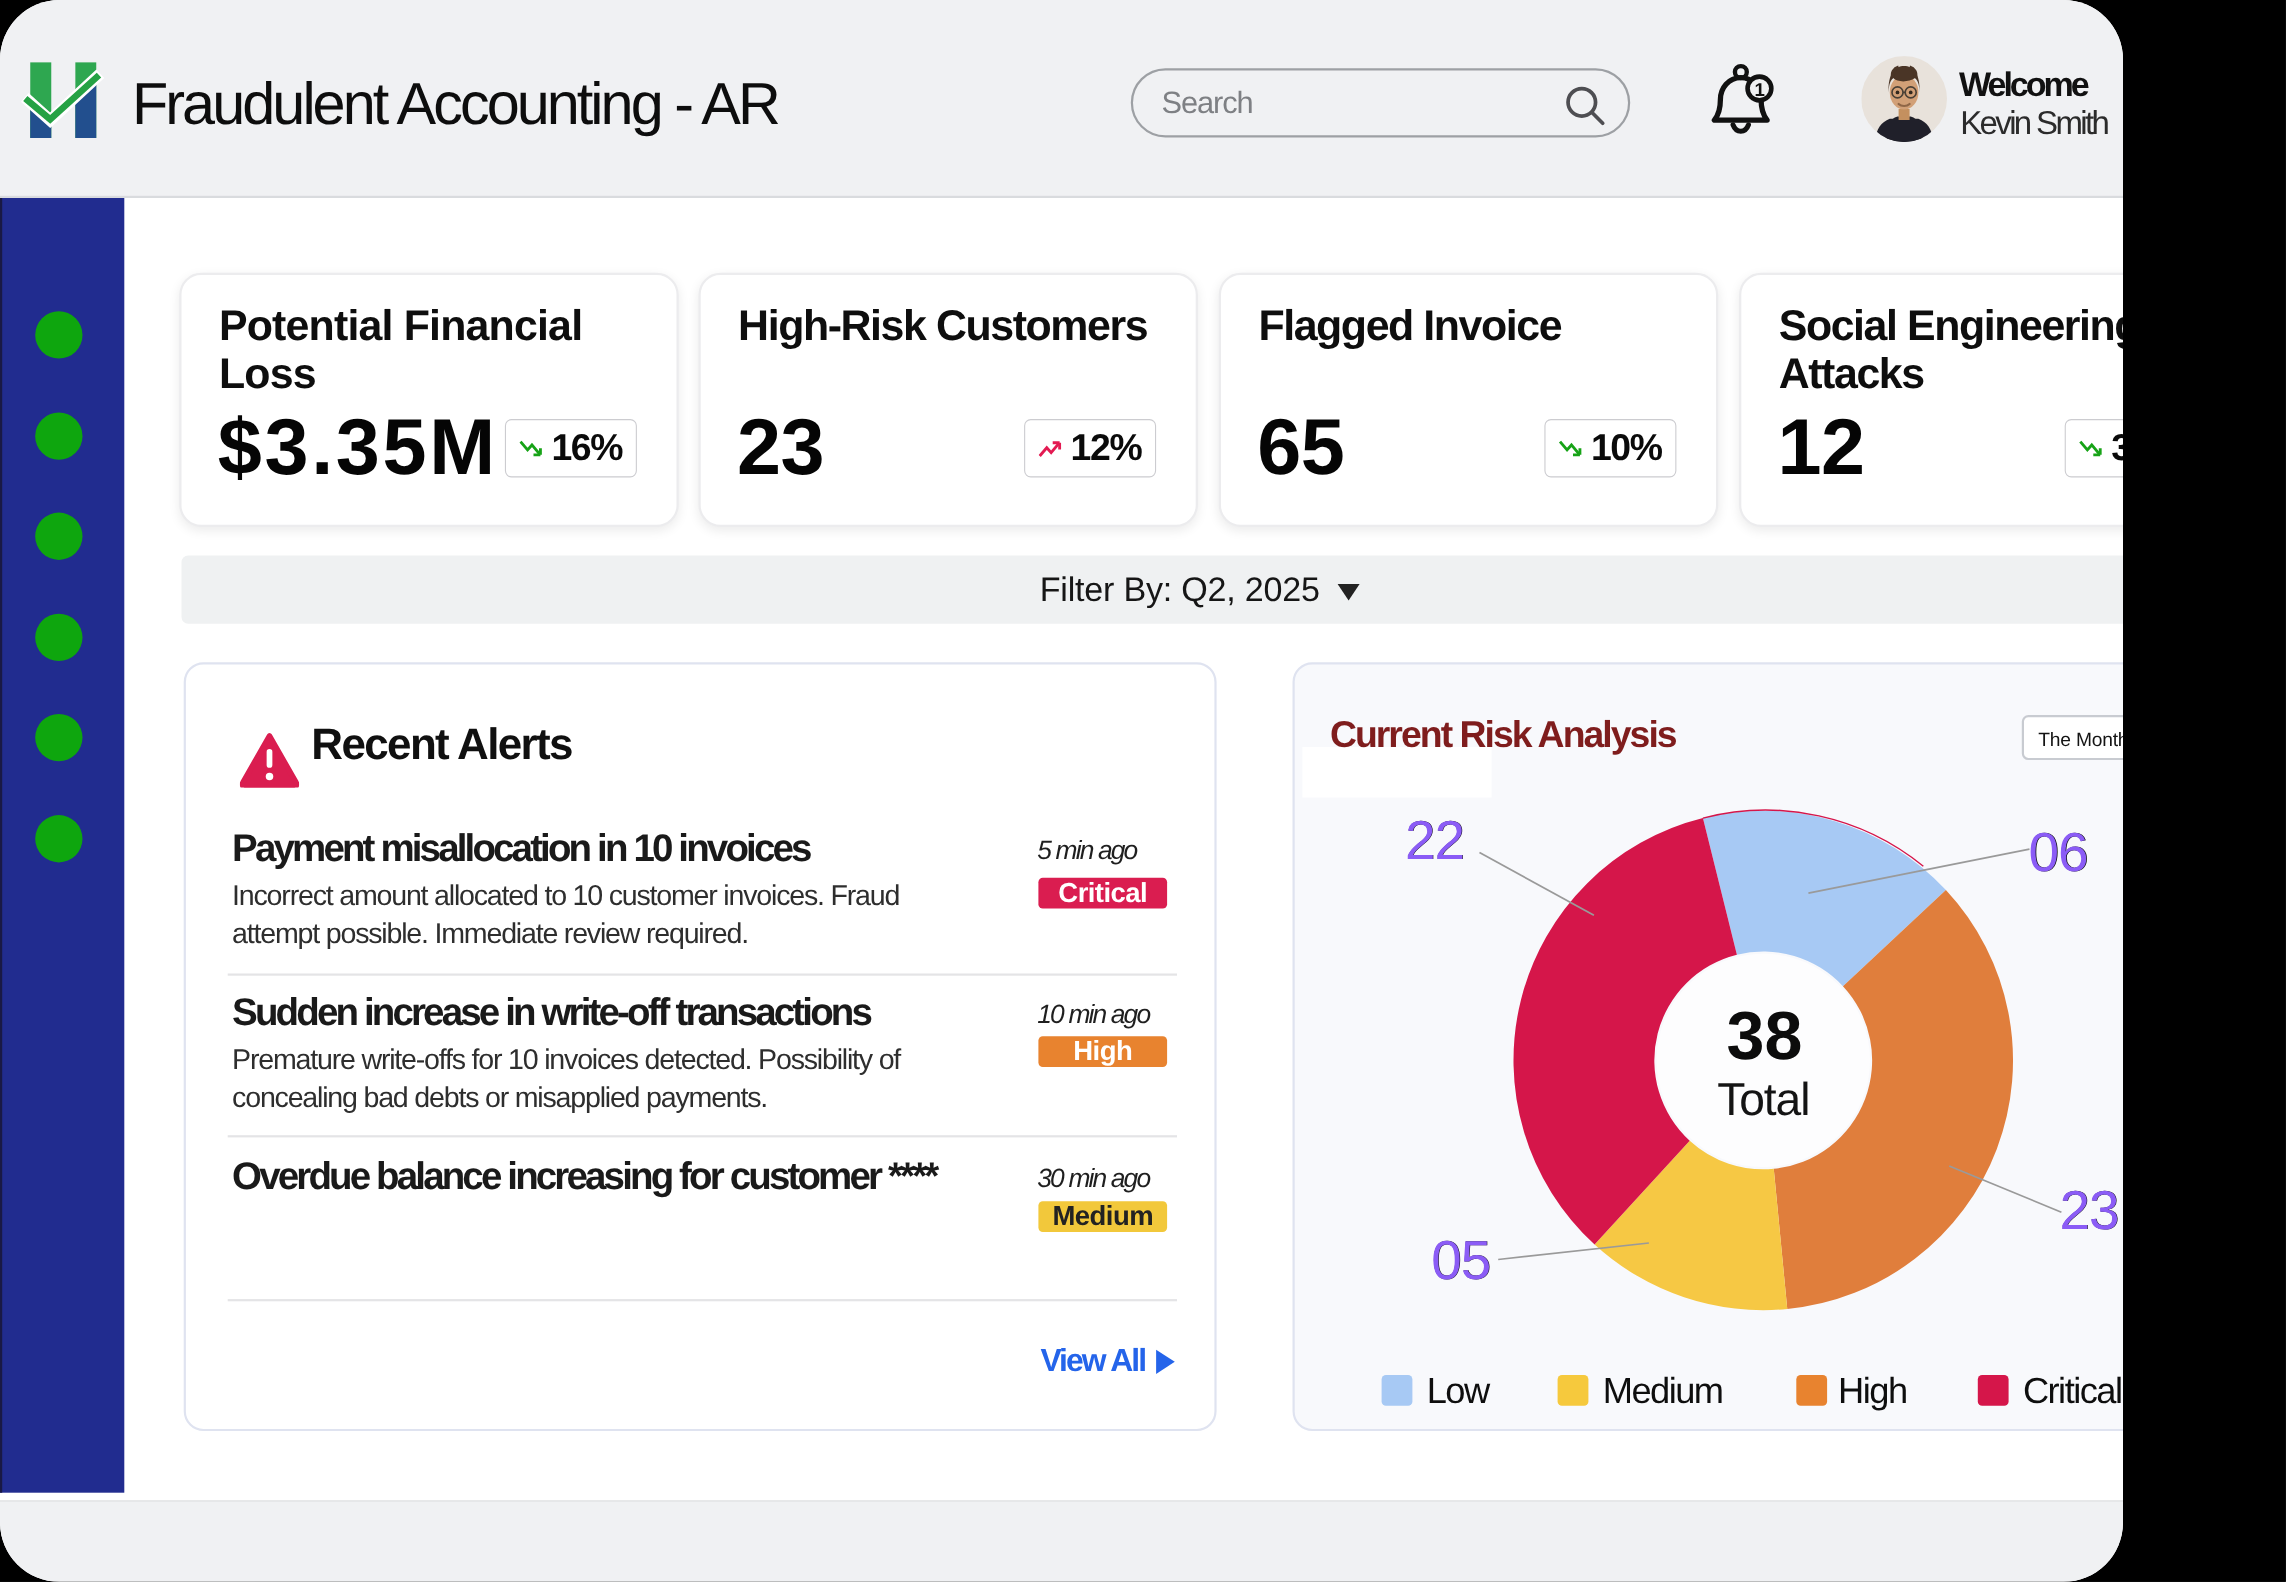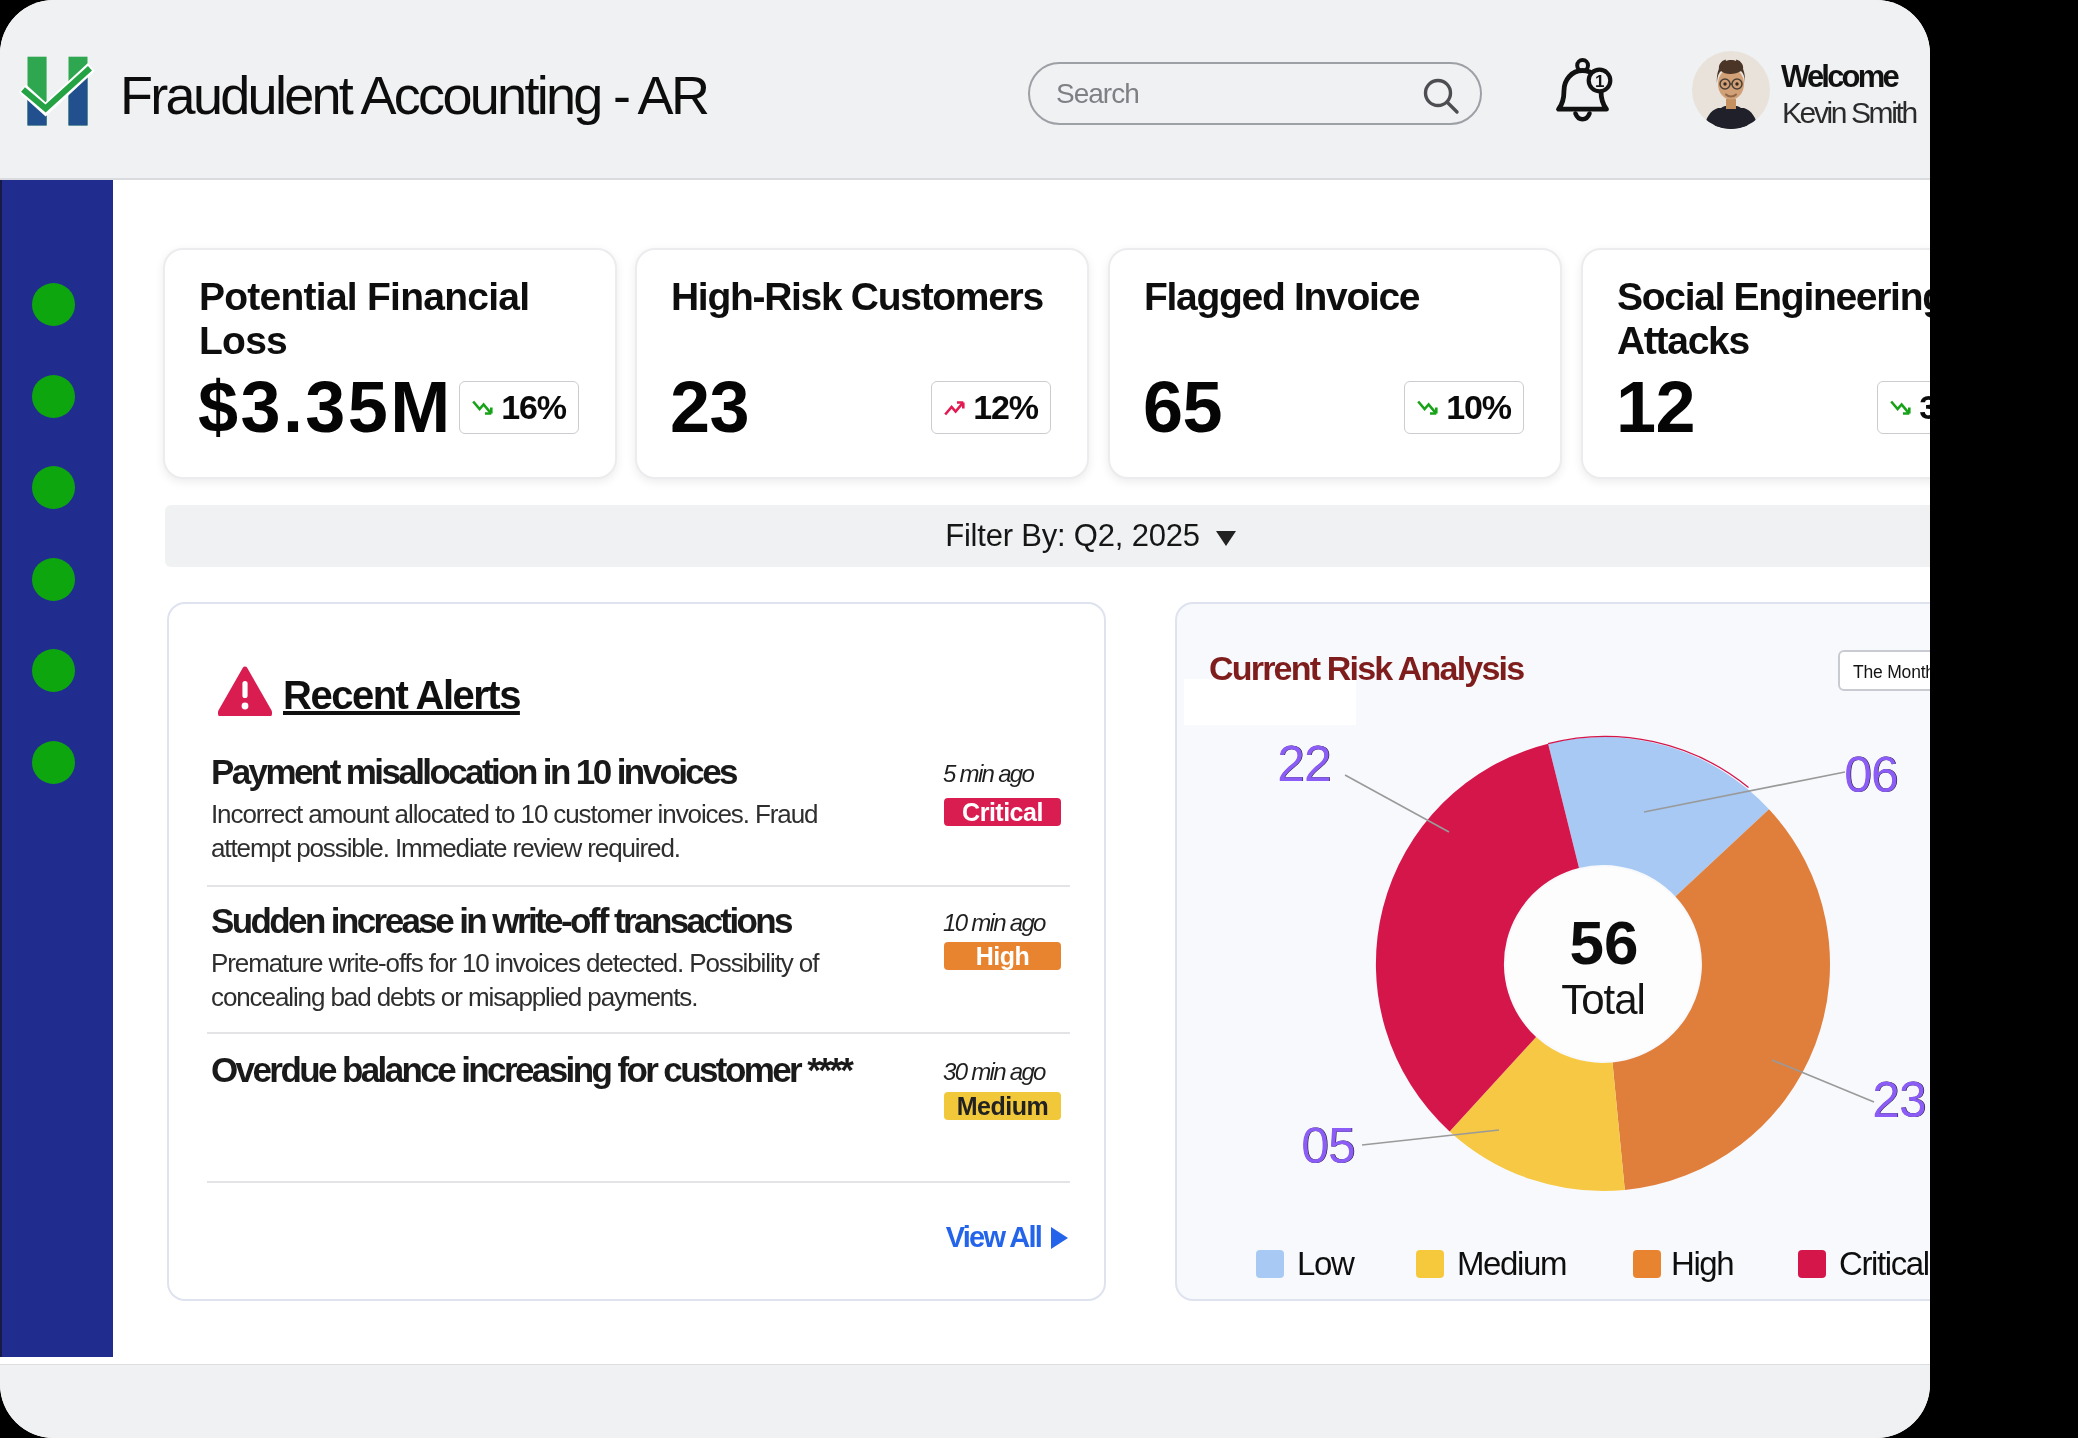--- a/index.html
+++ b/index.html
@@ -22,21 +22,21 @@
 .card { position:absolute; top:248px; width:454px; height:231px; background:#fff; border:2px solid #ececee; border-radius:20px; box-shadow:0 3px 10px rgba(0,0,0,0.08); }
 .ctitle { position:absolute; left:34px; top:25px; font-size:39px; font-weight:bold; color:#0e0e0e; letter-spacing:-1.3px; line-height:44px; }
 .cnum { position:absolute; left:33px; top:116px; font-size:72px; font-weight:bold; color:#050505; letter-spacing:-0.5px; }
 .cbadge { position:absolute; right:36px; top:131px; width:120px; height:53px; border:1.5px solid #ccccd0; border-radius:6px; background:#fff; display:flex; align-items:center; justify-content:center; gap:6px; }
 .cbadge span { font-size:34px; font-weight:bold; color:#0a0a0a; letter-spacing:-1.2px; }
 .filterbar { position:absolute; left:165px; top:505px; width:1869px; height:62px; background:#eff1f2; border-radius:6px; display:flex; align-items:center; justify-content:center; gap:16px; }
 .filterbar .ft { font-size:31px; color:#161616; letter-spacing:-0.2px; }
 .ltri { width:0; height:0; border-left:10.5px solid transparent; border-right:10.5px solid transparent; border-top:15.5px solid #222; margin-top:4px; }
 .panelL { position:absolute; left:167px; top:602px; width:939px; height:699px; background:#fff; border:2px solid #dfe3f0; border-radius:18px; }
 .panelR { position:absolute; left:1175px; top:602px; width:850px; height:699px; background:#f8f9fc; border:2px solid #dfe3f0; border-radius:18px; }
-.ralerts { position:absolute; left:114px; top:69px; font-size:40px; font-weight:bold; color:#101010; letter-spacing:-1.5px;text-decoration:underline; }
+.ralerts { position:absolute; left:114px; top:51px; font-size:40px; font-weight:bold; color:#101010; letter-spacing:-1.5px; }
 .atitle { position:absolute; left:42px; font-size:35px; font-weight:bold; color:#1a1a1a; letter-spacing:-2.6px; }
 .atime { position:absolute; left:774px; font-size:24px; font-style:italic; color:#1f1f1f; letter-spacing:-1.7px; }
 .abadge { position:absolute; left:775px; width:117px; height:28px; border-radius:4px; font-size:25px; font-weight:bold; text-align:center; line-height:28px; letter-spacing:-0.5px; }
 .adesc { position:absolute; left:42px; font-size:26px; color:#2e2e2e; letter-spacing:-1.1px; line-height:33.5px; }
 .adiv { position:absolute; left:38px; width:863px; height:0; border-top:2px solid #e4e4e6; }
 .viewall { position:absolute; right:36px; top:617px; font-size:29px; font-weight:bold; color:#2464EA; letter-spacing:-1.8px; display:flex; align-items:center; gap:10px;text-align:right; }
 .vtri { width:0; height:0; border-top:11px solid transparent; border-bottom:11px solid transparent; border-left:17px solid #2464EA; }
 .rtitle { position:absolute; left:32px; top:45px; font-size:34px; font-weight:bold; color:#7f1d1d; letter-spacing:-1.8px; z-index:2; }
 .wrect { position:absolute; left:7px; top:75px; width:172px; height:46px; background:#fff; z-index:1; }
 .month { position:absolute; left:661px; top:46px; width:139px; height:41px; background:#fff; border:2px solid #c8cbd1; border-radius:6px; }
@@ -205,21 +205,21 @@
       <line x1="467" y1="208" x2="668" y2="168" stroke="#9a9a9a" stroke-width="1.6"></line>
       <line x1="168" y1="171" x2="272" y2="228" stroke="#9a9a9a" stroke-width="1.6"></line>
       <line x1="595" y1="456" x2="697" y2="498" stroke="#9a9a9a" stroke-width="1.6"></line>
       <line x1="185" y1="541" x2="322" y2="526" stroke="#9a9a9a" stroke-width="1.6"></line>
       <circle cx="426" cy="360" r="97" fill="#FDFDFE"></circle>
     </svg>
     <div class="dlabel" style="left:127px;top:160px">22</div>
     <div class="dlabel" style="left:694px;top:171px">06</div>
     <div class="dlabel" style="left:722px;top:496px">23</div>
     <div class="dlabel" style="left:151px;top:542px">05</div>
-    <div class="c56">56</div>
+    <div class="c56">38</div>
     <div class="ctot">Total</div>
     <div class="leg" style="left:79px;background:#A7C9F4"></div>
       <div class="legt" style="left:120px">Low</div>
     <div class="leg" style="left:239px;background:#F6C93D"></div>
       <div class="legt" style="left:280px">Medium</div>
     <div class="leg" style="left:456px;background:#E8832F"></div>
       <div class="legt" style="left:494px">High</div>
     <div class="leg" style="left:621px;background:#D5164A"></div>
       <div class="legt" style="left:662px">Critical</div>
   </div>

